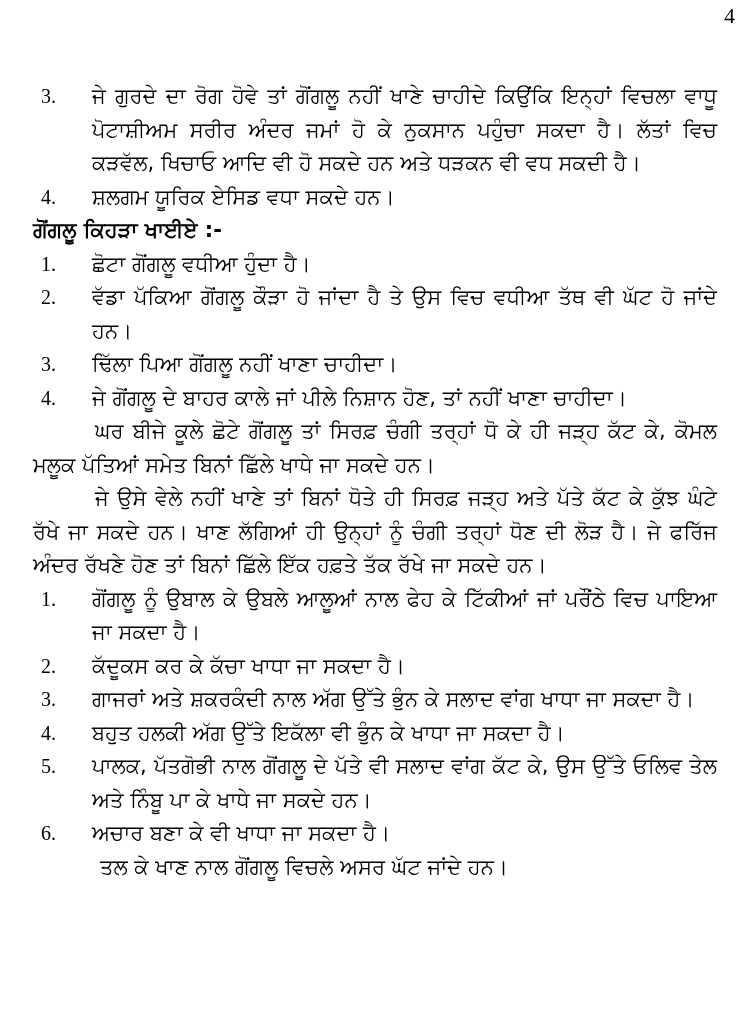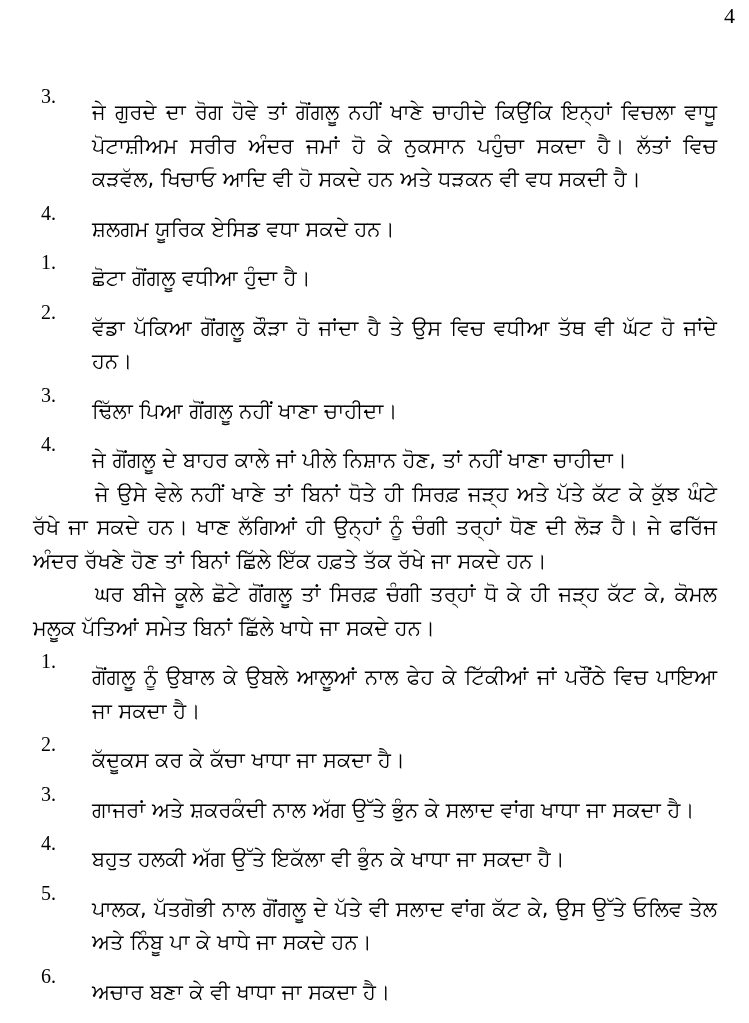--- a/index.html
+++ b/index.html
@@ -39,21 +39,20 @@
   }
   .li .num {
     flex: 0 0 51px;
     font-family: "Liberation Serif", "DejaVu Serif", serif;
     font-size: 20px;
   }
   .li .txt {
     flex: 1 1 auto;
     text-align: justify;
     text-justify: inter-word;
-    margin-top: 16px;
   }
   .heading {
     font-weight: bold;
     text-align: left;
   }
   .para {
     text-indent: 62px;
     text-align: justify;
     text-justify: inter-word;
   }
@@ -69,38 +68,39 @@
   <div class="page-number">4</div>
   <div class="doc" id="doc-body">
       <div class="li">
         <span class="num">3.</span>
         <span class="txt">ਜੇ ਗੁਰਦੇ ਦਾ ਰੋਗ ਹੋਵੇ ਤਾਂ ਗੋਂਗਲੂ ਨਹੀਂ ਖਾਣੇ ਚਾਹੀਦੇ ਕਿਉਂਕਿ ਇਨ੍ਹਾਂ ਵਿਚਲਾ ਵਾਧੂ ਪੋਟਾਸ਼ੀਅਮ ਸਰੀਰ ਅੰਦਰ ਜਮਾਂ ਹੋ ਕੇ ਨੁਕਸਾਨ ਪਹੁੰਚਾ ਸਕਦਾ ਹੈ। ਲੱਤਾਂ ਵਿਚ ਕੜਵੱਲ, ਖਿਚਾਓ ਆਦਿ ਵੀ ਹੋ ਸਕਦੇ ਹਨ ਅਤੇ ਧੜਕਨ ਵੀ ਵਧ ਸਕਦੀ ਹੈ।</span>
       </div>
       <div class="li">
         <span class="num">4.</span>
         <span class="txt">ਸ਼ਲਗਮ ਯੂਰਿਕ ਏਸਿਡ ਵਧਾ ਸਕਦੇ ਹਨ।</span>
       </div>
+      <div class="heading">ਗੋਂਗਲੂ ਕਿਹੜਾ ਖਾਈਏ :-</div>
       <div class="li">
         <span class="num">1.</span>
         <span class="txt">ਛੋਟਾ ਗੋਂਗਲੂ ਵਧੀਆ ਹੁੰਦਾ ਹੈ।</span>
       </div>
       <div class="li">
         <span class="num">2.</span>
         <span class="txt">ਵੱਡਾ ਪੱਕਿਆ ਗੋਂਗਲੂ ਕੌੜਾ ਹੋ ਜਾਂਦਾ ਹੈ ਤੇ ਉਸ ਵਿਚ ਵਧੀਆ ਤੱਥ ਵੀ ਘੱਟ ਹੋ ਜਾਂਦੇ ਹਨ।</span>
       </div>
       <div class="li">
         <span class="num">3.</span>
         <span class="txt">ਢਿੱਲਾ ਪਿਆ ਗੋਂਗਲੂ ਨਹੀਂ ਖਾਣਾ ਚਾਹੀਦਾ।</span>
       </div>
       <div class="li">
         <span class="num">4.</span>
         <span class="txt">ਜੇ ਗੋਂਗਲੂ ਦੇ ਬਾਹਰ ਕਾਲੇ ਜਾਂ ਪੀਲੇ ਨਿਸ਼ਾਨ ਹੋਣ, ਤਾਂ ਨਹੀਂ ਖਾਣਾ ਚਾਹੀਦਾ।</span>
       </div>
+      <div class="para">ਘਰ ਬੀਜੇ ਕੂਲੇ ਛੋਟੇ ਗੋਂਗਲੂ ਤਾਂ ਸਿਰਫ਼ ਚੰਗੀ ਤਰ੍ਹਾਂ ਧੋ ਕੇ ਹੀ ਜੜ੍ਹ ਕੱਟ ਕੇ, ਕੋਮਲ ਮਲੂਕ ਪੱਤਿਆਂ ਸਮੇਤ ਬਿਨਾਂ ਛਿੱਲੇ ਖਾਧੇ ਜਾ ਸਕਦੇ ਹਨ।</div>
       <div class="para">ਜੇ ਉਸੇ ਵੇਲੇ ਨਹੀਂ ਖਾਣੇ ਤਾਂ ਬਿਨਾਂ ਧੋਤੇ ਹੀ ਸਿਰਫ਼ ਜੜ੍ਹ ਅਤੇ ਪੱਤੇ ਕੱਟ ਕੇ ਕੁੱਝ ਘੰਟੇ ਰੱਖੇ ਜਾ ਸਕਦੇ ਹਨ। ਖਾਣ ਲੱਗਿਆਂ ਹੀ ਉਨ੍ਹਾਂ ਨੂੰ ਚੰਗੀ ਤਰ੍ਹਾਂ ਧੋਣ ਦੀ ਲੋੜ ਹੈ। ਜੇ ਫਰਿੱਜ ਅੰਦਰ ਰੱਖਣੇ ਹੋਣ ਤਾਂ ਬਿਨਾਂ ਛਿੱਲੇ ਇੱਕ ਹਫ਼ਤੇ ਤੱਕ ਰੱਖੇ ਜਾ ਸਕਦੇ ਹਨ।</div>
-      <div class="para">ਘਰ ਬੀਜੇ ਕੂਲੇ ਛੋਟੇ ਗੋਂਗਲੂ ਤਾਂ ਸਿਰਫ਼ ਚੰਗੀ ਤਰ੍ਹਾਂ ਧੋ ਕੇ ਹੀ ਜੜ੍ਹ ਕੱਟ ਕੇ, ਕੋਮਲ ਮਲੂਕ ਪੱਤਿਆਂ ਸਮੇਤ ਬਿਨਾਂ ਛਿੱਲੇ ਖਾਧੇ ਜਾ ਸਕਦੇ ਹਨ।</div>
       <div class="li">
         <span class="num">1.</span>
         <span class="txt">ਗੋਂਗਲੂ ਨੂੰ ਉਬਾਲ ਕੇ ਉਬਲੇ ਆਲੂਆਂ ਨਾਲ ਫੇਹ ਕੇ ਟਿੱਕੀਆਂ ਜਾਂ ਪਰੌਂਠੇ ਵਿਚ ਪਾਇਆ ਜਾ ਸਕਦਾ ਹੈ।</span>
       </div>
       <div class="li">
         <span class="num">2.</span>
         <span class="txt">ਕੱਦੂਕਸ ਕਰ ਕੇ ਕੱਚਾ ਖਾਧਾ ਜਾ ਸਕਦਾ ਹੈ।</span>
       </div>
       <div class="li">
         <span class="num">3.</span>
@@ -111,14 +111,15 @@
         <span class="txt">ਬਹੁਤ ਹਲਕੀ ਅੱਗ ਉੱਤੇ ਇਕੱਲਾ ਵੀ ਭੁੰਨ ਕੇ ਖਾਧਾ ਜਾ ਸਕਦਾ ਹੈ।</span>
       </div>
       <div class="li">
         <span class="num">5.</span>
         <span class="txt">ਪਾਲਕ, ਪੱਤਗੋਭੀ ਨਾਲ ਗੋਂਗਲੂ ਦੇ ਪੱਤੇ ਵੀ ਸਲਾਦ ਵਾਂਗ ਕੱਟ ਕੇ, ਉਸ ਉੱਤੇ ਓਲਿਵ ਤੇਲ ਅਤੇ ਨਿੰਬੂ ਪਾ ਕੇ ਖਾਧੇ ਜਾ ਸਕਦੇ ਹਨ।</span>
       </div>
       <div class="li">
         <span class="num">6.</span>
         <span class="txt">ਅਚਾਰ ਬਣਾ ਕੇ ਵੀ ਖਾਧਾ ਜਾ ਸਕਦਾ ਹੈ।</span>
       </div>
+      <div class="subline">ਤਲ ਕੇ ਖਾਣ ਨਾਲ ਗੋਂਗਲੂ ਵਿਚਲੇ ਅਸਰ ਘੱਟ ਜਾਂਦੇ ਹਨ।</div>
     </div>
 </div>
 
 </body></html>

